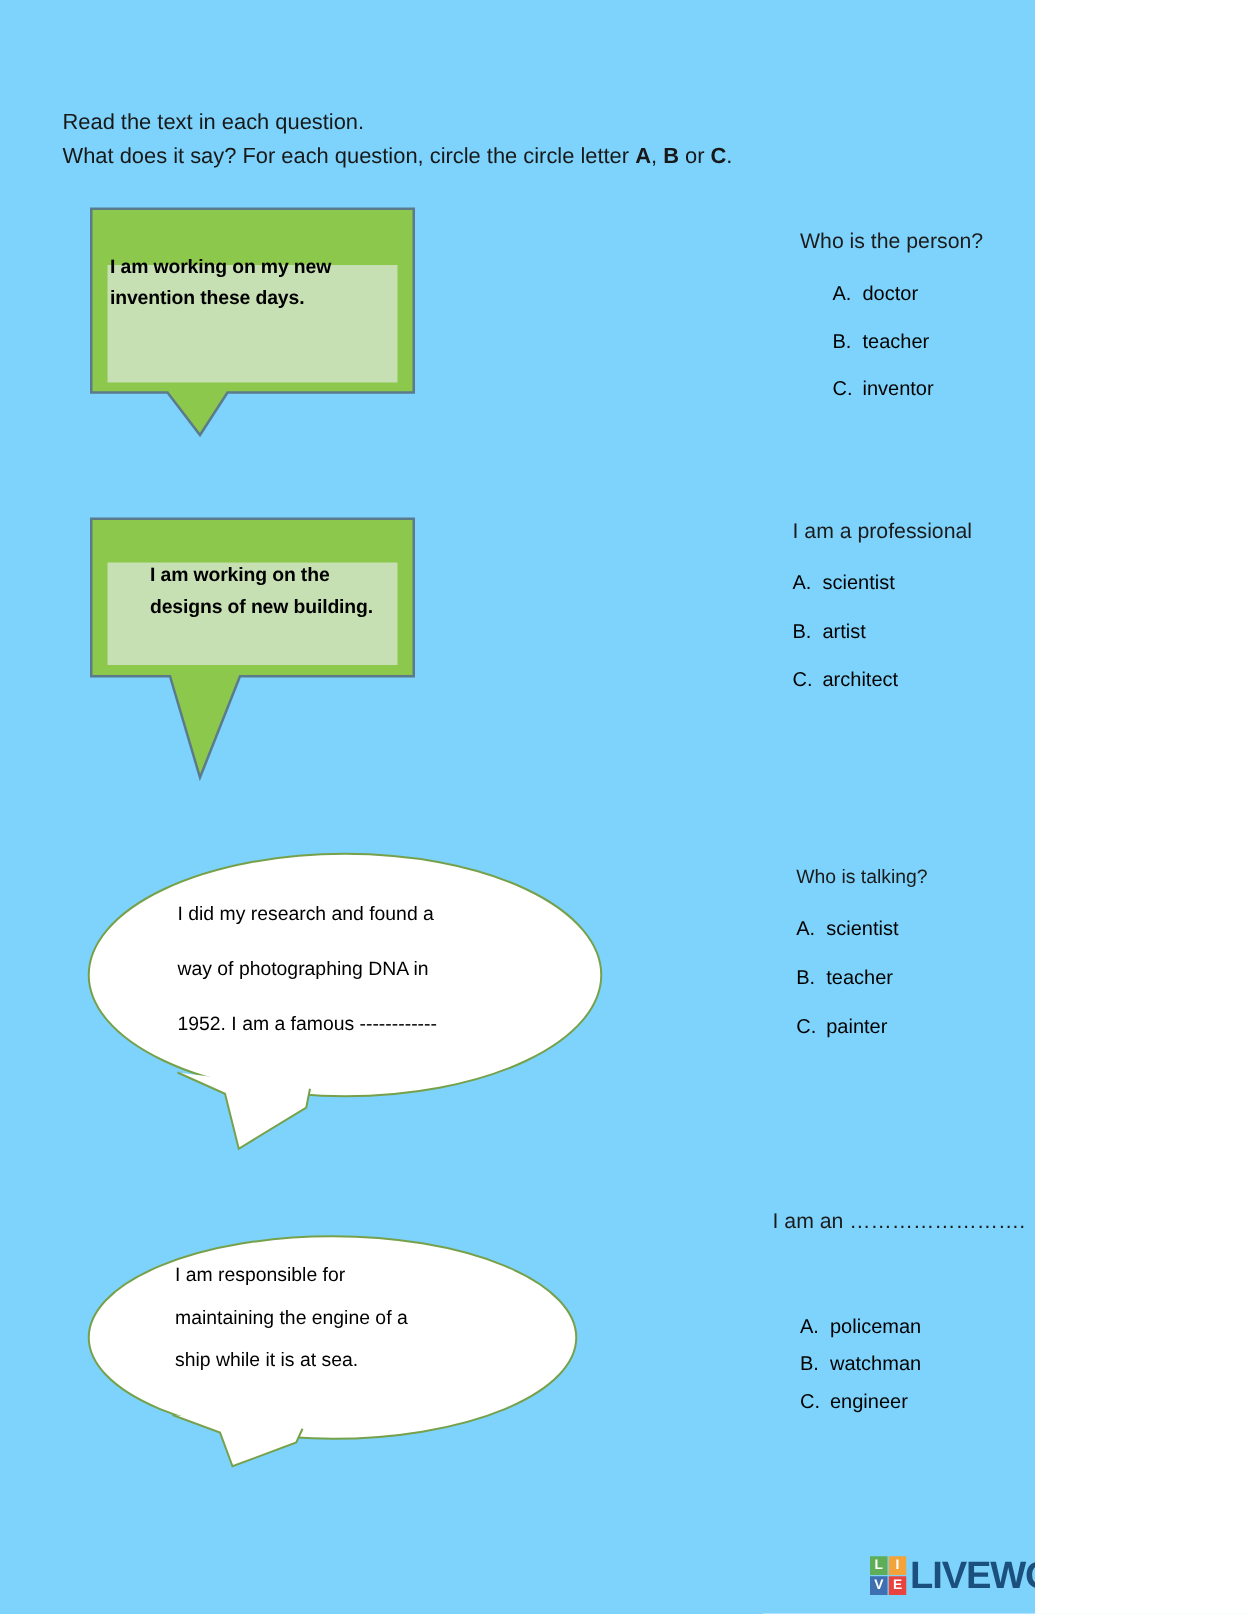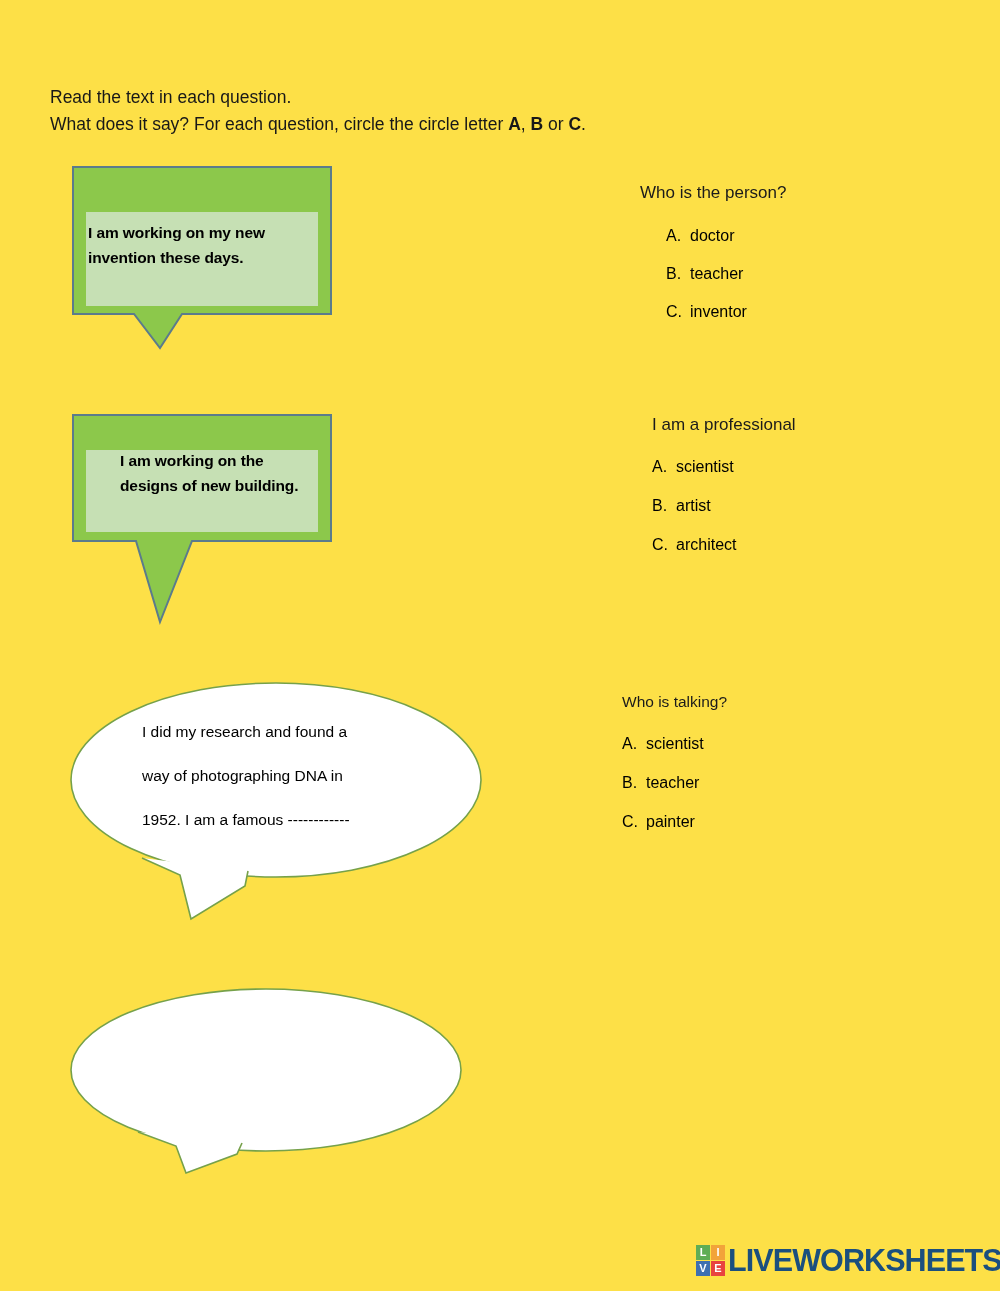--- a/index.html
+++ b/index.html
@@ -7,23 +7,23 @@
     margin: 0;
     padding: 0;
     background: #ffffff;
   }
   body {
     font-family: "Liberation Sans", sans-serif;
     color: #000000;
   }
   #page {
     position: relative;
-    width: 1000px;
+    width: 828px;
     height: 1291px;
-    background: #fde047;
+    background: #7dd3fc;
     overflow: hidden;
   }
 
   
   #instructions {
     position: absolute;
     left: 50px;
     top: 84px;
     width: 820px;
     font-size: 17.5px;
@@ -125,21 +125,21 @@
   <div id="instructions">
     <div class="line">Read the text in each question.</div>
     <div class="line"><span>What does it say? For each question, circle the circle letter </span><b>A</b><span>, </span><b>B</b><span> or </span><b>C</b><span>.</span></div>
   </div>
 
   <div class="bubble rect-bubble" id="bubble1" style="left:72px; top:166px;">
     <svg width="264" height="186" viewBox="0 0 264 186">
       <path d="M1,1 L259,1 L259,148 L110,148 L88,182 L62,148 L1,148 Z" fill="#8CC84B" stroke="#5B7B8C" stroke-width="2"></path>
       <rect x="14" y="46" width="232" height="94" fill="#C6E0B4"></rect>
     </svg>
-    <div class="bubble-text" style="left:16px; top:54px; width:236px;">
+    <div class="bubble-text" style="left:16px; top:35px; width:236px;">
       <div>I am working on my new</div>
       <div>invention these days.</div>
     </div>
   </div>
 
   <div class="bubble rect-bubble" id="bubble2" style="left:72px; top:414px;">
     <svg width="264" height="215" viewBox="0 0 264 215">
       <path d="M1,1 L259,1 L259,127 L120,127 L88,208 L64,127 L1,127 Z" fill="#8CC84B" stroke="#5B7B8C" stroke-width="2"></path>
       <rect x="14" y="36" width="232" height="82" fill="#C6E0B4"></rect>
     </svg>
@@ -159,49 +159,62 @@
       <div>way of photographing DNA in</div>
       <div>1952. I am a famous ------------</div>
     </div>
   </div>
 
   <div class="bubble oval-bubble" id="bubble4" style="left:70px; top:980px;">
     <svg width="400" height="200" viewBox="0 0 400 200">
       <ellipse cx="196" cy="90" rx="195" ry="81" fill="#ffffff" stroke="#76A14A" stroke-width="1.6"></ellipse>
       <path d="M68,152 L106,166 L116,193 L167,174 L172,163" fill="#ffffff" stroke="#76A14A" stroke-width="1.6" stroke-linejoin="miter"></path>
     </svg>
+    <div class="bubble-text" style="left:70px; top:24px; width:290px; line-height:34px;">
+      <div>I am responsible for</div>
+      <div>maintaining the engine of a</div>
+      <div>ship while it is at sea.</div>
+    </div>
   </div>
 
   <div class="qblock" id="q1" style="left:640px; top:183px;">
     <div class="qprompt">Who is the person?</div>
     <ul class="options">
       <li><span class="opt-letter">A.</span><span>doctor</span></li>
       <li><span class="opt-letter">B.</span><span>teacher</span></li>
       <li><span class="opt-letter">C.</span><span>inventor</span></li>
     </ul>
   </div>
 
-  <div class="qblock" id="q2" style="left:652px; top:415px;">
+  <div class="qblock" id="q2" style="left:634px; top:415px;">
     <div class="qprompt">I am a professional</div>
     <ul class="options">
       <li><span class="opt-letter">A.</span><span>scientist</span></li>
       <li><span class="opt-letter">B.</span><span>artist</span></li>
       <li><span class="opt-letter">C.</span><span>architect</span></li>
     </ul>
   </div>
 
-  <div class="qblock" id="q3" style="left:622px; top:693px;">
+  <div class="qblock" id="q3" style="left:637px; top:693px;">
     <div class="qprompt thin">Who is talking?</div>
     <ul class="options">
       <li><span class="opt-letter">A.</span><span>scientist</span></li>
       <li><span class="opt-letter">B.</span><span>teacher</span></li>
       <li><span class="opt-letter">C.</span><span>painter</span></li>
     </ul>
   </div>
 
+  <div class="qblock" id="q4" style="left:618px; top:967px;">
+    <div class="qprompt">I am an …………………….</div>
+    <ul class="options">
+      <li><span class="opt-letter">A.</span><span>policeman</span></li>
+      <li><span class="opt-letter">B.</span><span>watchman</span></li>
+      <li><span class="opt-letter">C.</span><span>engineer</span></li>
+    </ul>
+  </div>
 
   <div id="logo">
     <div id="logo-tiles">
       <span style="background:#5FAD56;">L</span>
       <span style="background:#F2A33A;">I</span>
       <span style="background:#3E6FB0;">V</span>
       <span style="background:#E8433F;">E</span>
     </div>
     <div id="logo-word">LIVEWORKSHEETS</div>
   </div>

